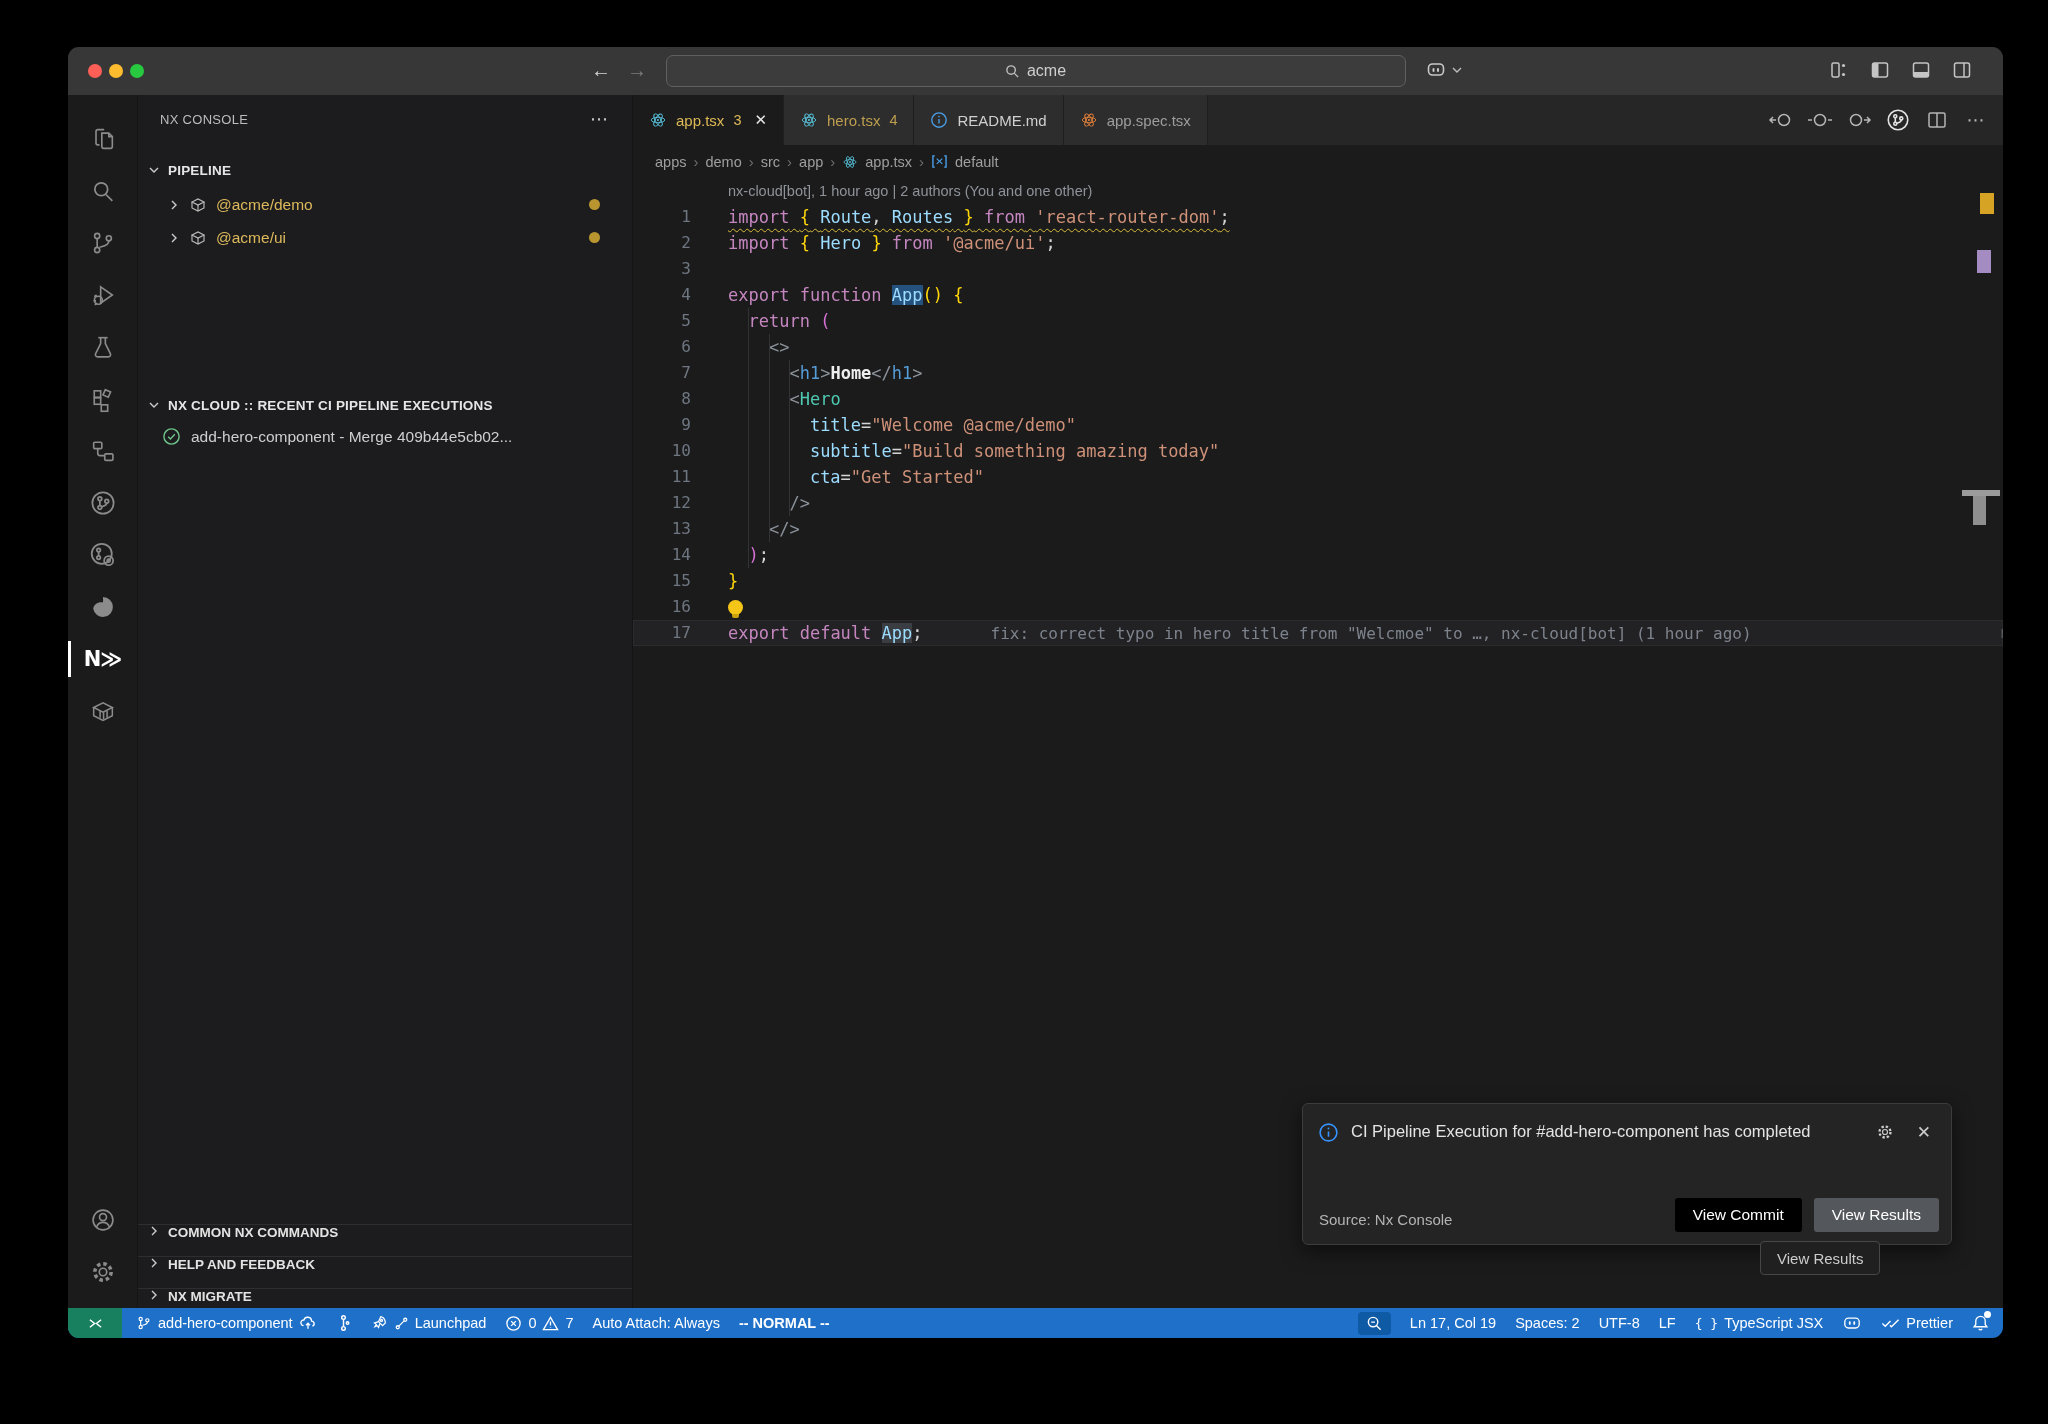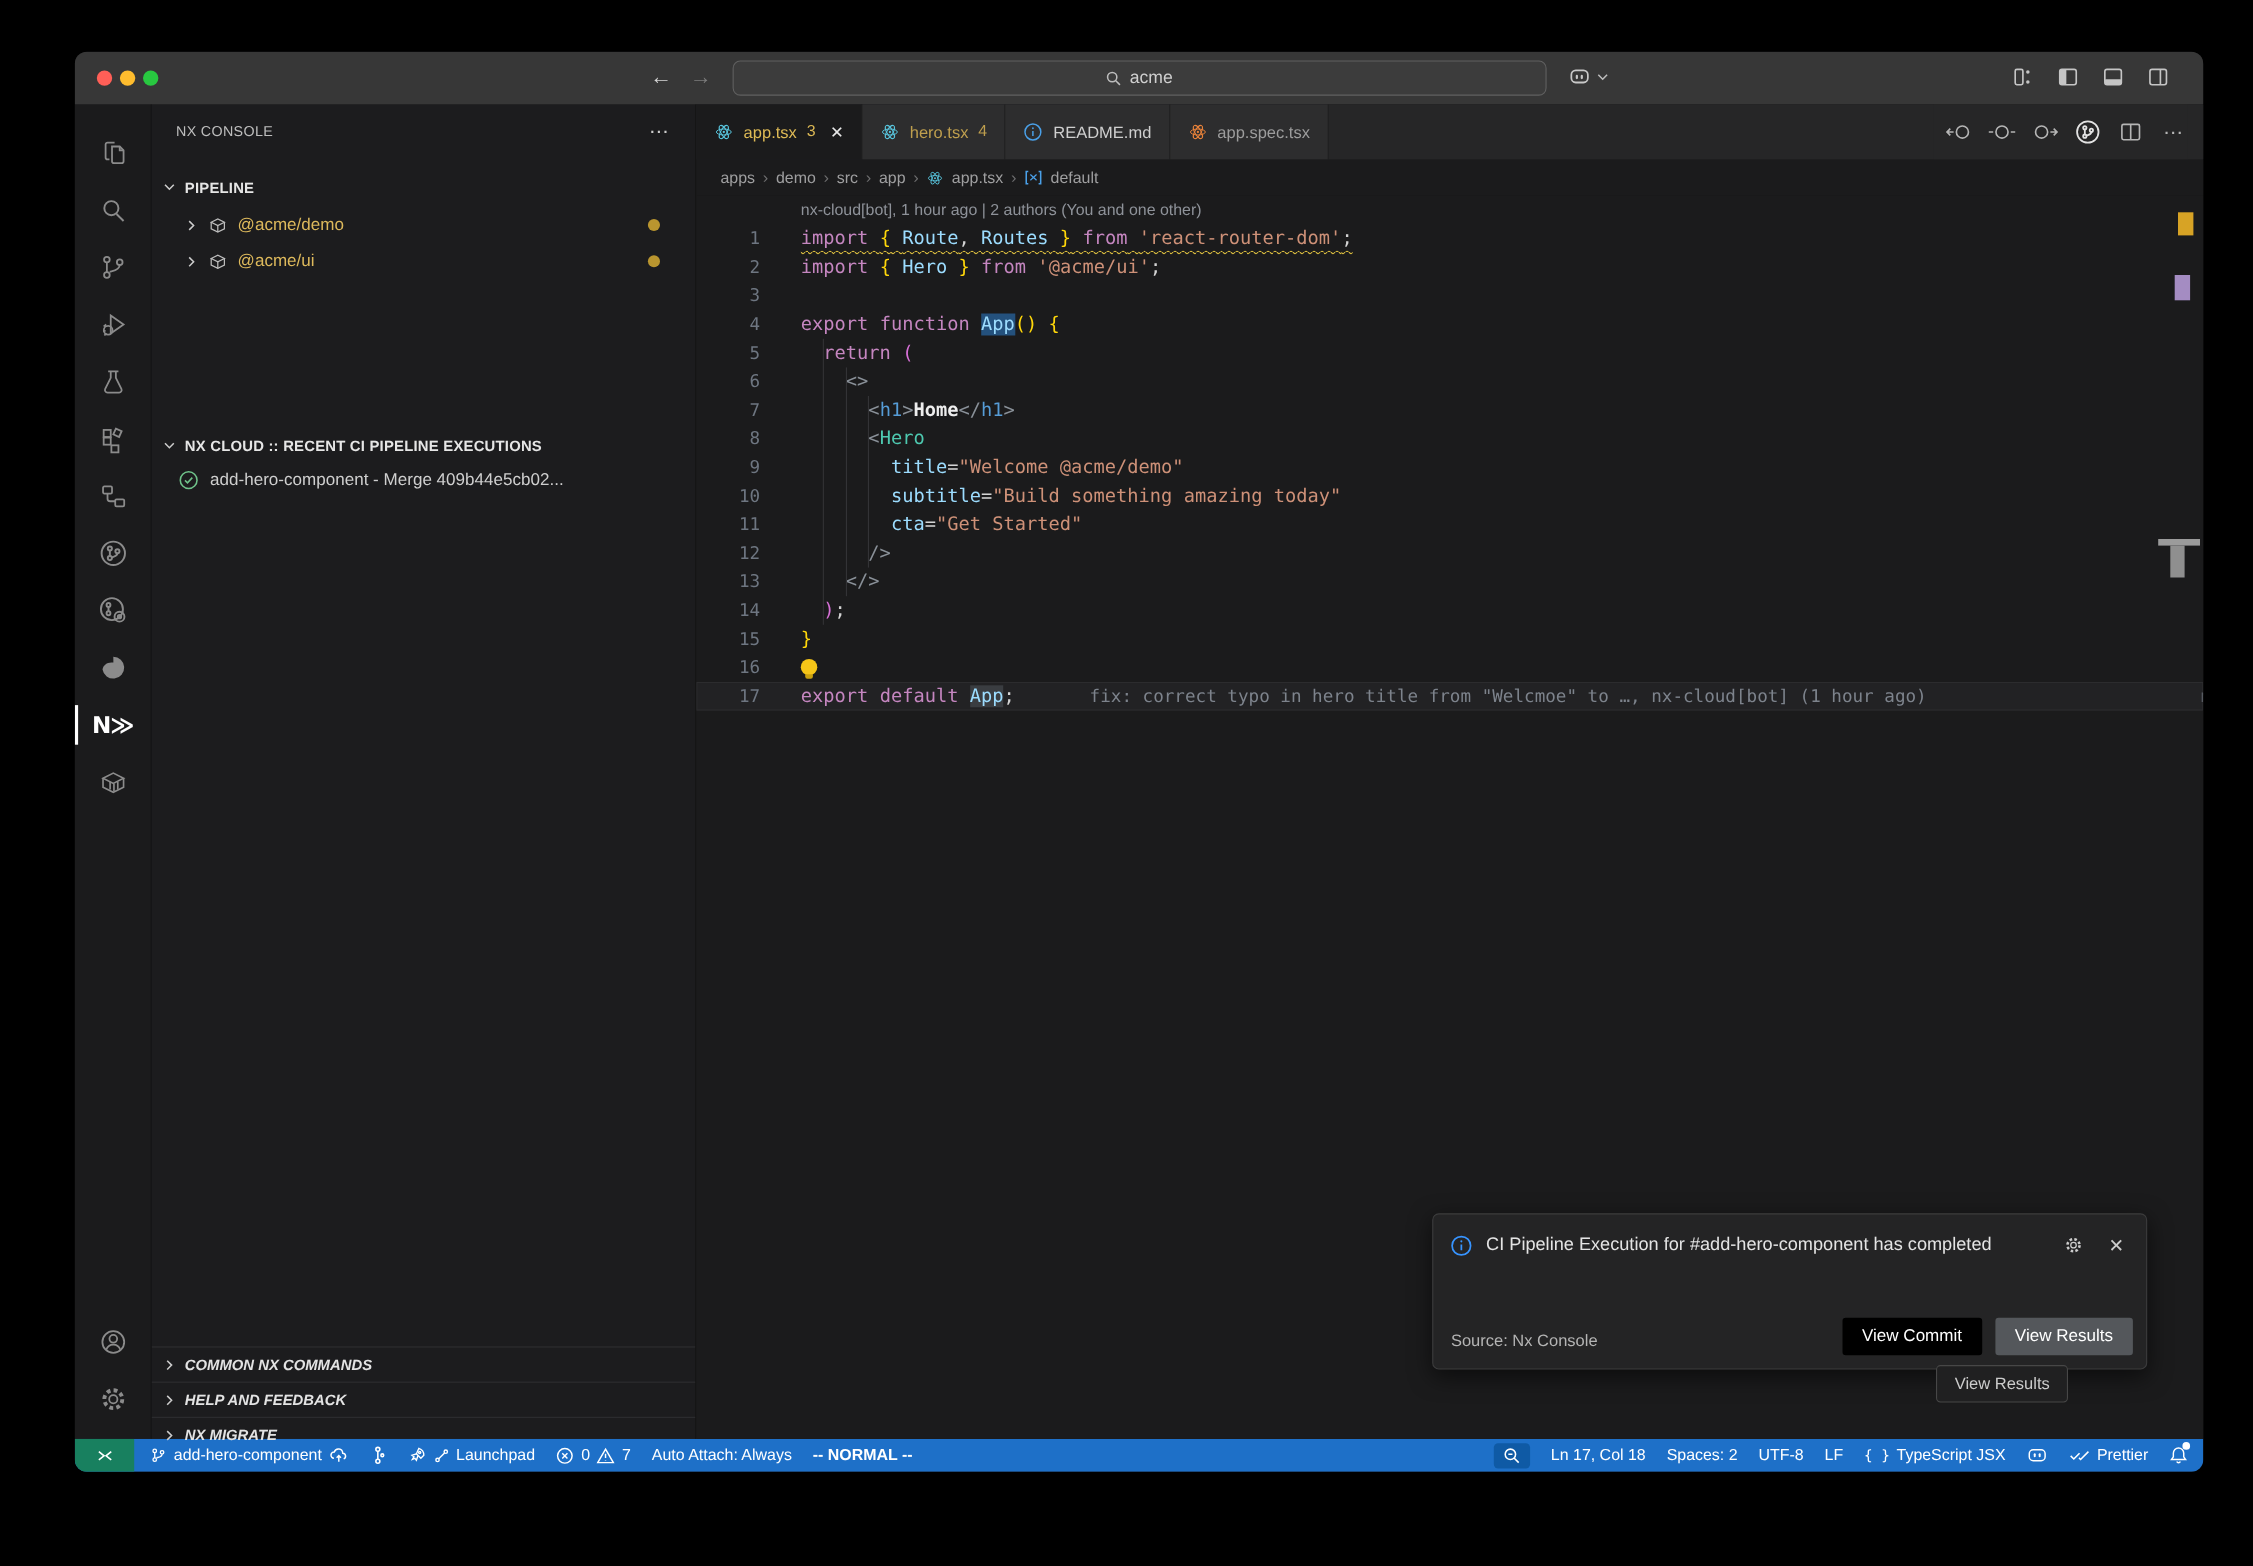--- a/index.html
+++ b/index.html
@@ -36,21 +36,21 @@
   .sb-title { font-size:13px; color:#bdbdbd; letter-spacing:.3px; }
   .sb-ellipsis { margin-left:auto; color:#cdcdcd; font-size:18px; letter-spacing:2px; }
   .section-head { position:absolute; left:0; right:0; height:30px; display:flex; align-items:center; gap:8px;
     padding-left:10px; font-weight:700; font-size:13.5px; color:#e6e6e6; letter-spacing:.2px; }
   .tree-item { position:absolute; left:0; right:0; height:31px; display:flex; align-items:center; gap:9px; padding-left:30px; }
   .tree-item .lbl { color:#ddb95c; font-size:15.5px; }
   .dot { position:absolute; right:32px; width:11px; height:11px; border-radius:50%; background:#b9952f; }
   .ci-item { position:absolute; left:0; right:0; height:31px; display:flex; align-items:center; gap:10px; padding-left:24px;
     color:#cfcfcf; font-size:15.5px; }
   .collapsed-row { position:absolute; left:0; right:0; height:32px; border-top:1px solid #2e2e30; display:flex;
-    align-items:center; gap:8px; padding-left:10px; font-weight:700; font-size:13.5px; color:#e3e3e3;font-style:italic; }
+    align-items:flex-start; gap:8px; padding-left:10px; font-weight:700; font-size:13.5px; color:#e3e3e3; }
   .chev { width:12px; height:12px; flex:0 0 auto; }
   
   .editor { flex:1; position:relative; background:#1b1b1c; min-width:0; }
   .tabbar { position:absolute; left:0; top:0; right:0; height:50px; background:#262627; display:flex; }
   .tab { height:50px; display:flex; align-items:center; gap:9px; padding:0 16px; background:#2d2d2e;
     border-right:1px solid #1f1f20; font-size:15px; color:#9d9d9d; }
   .tab.active { background:#1b1b1c; }
   .tab .fname.mod { color:#deba55; }
   .tab .badge { color:#deba55; font-size:14.5px; }
   .tab .close { color:#e8e8e8; font-size:15px; margin-left:4px; }
@@ -579,21 +579,21 @@
         </span>
     </div>
     <div class="sb-right">
       <span class="zoompill">
         <svg width="17" height="17" viewBox="0 0 18 18" fill="none" stroke="#fff" stroke-width="1.5">
             <circle cx="7.5" cy="7.5" r="5"></circle>
             <path d="M11 11l4.5 4.5M5.5 7.5h4"></path>
           </svg>
       </span>
       <span class="sitem">
-          <span>Ln 17, Col 18</span>
+          <span>Ln 17, Col 19</span>
         </span>
       <span class="sitem">
           <span>Spaces: 2</span>
         </span>
       <span class="sitem">
           <span>UTF-8</span>
         </span>
       <span class="sitem">
           <span>LF</span>
         </span>

